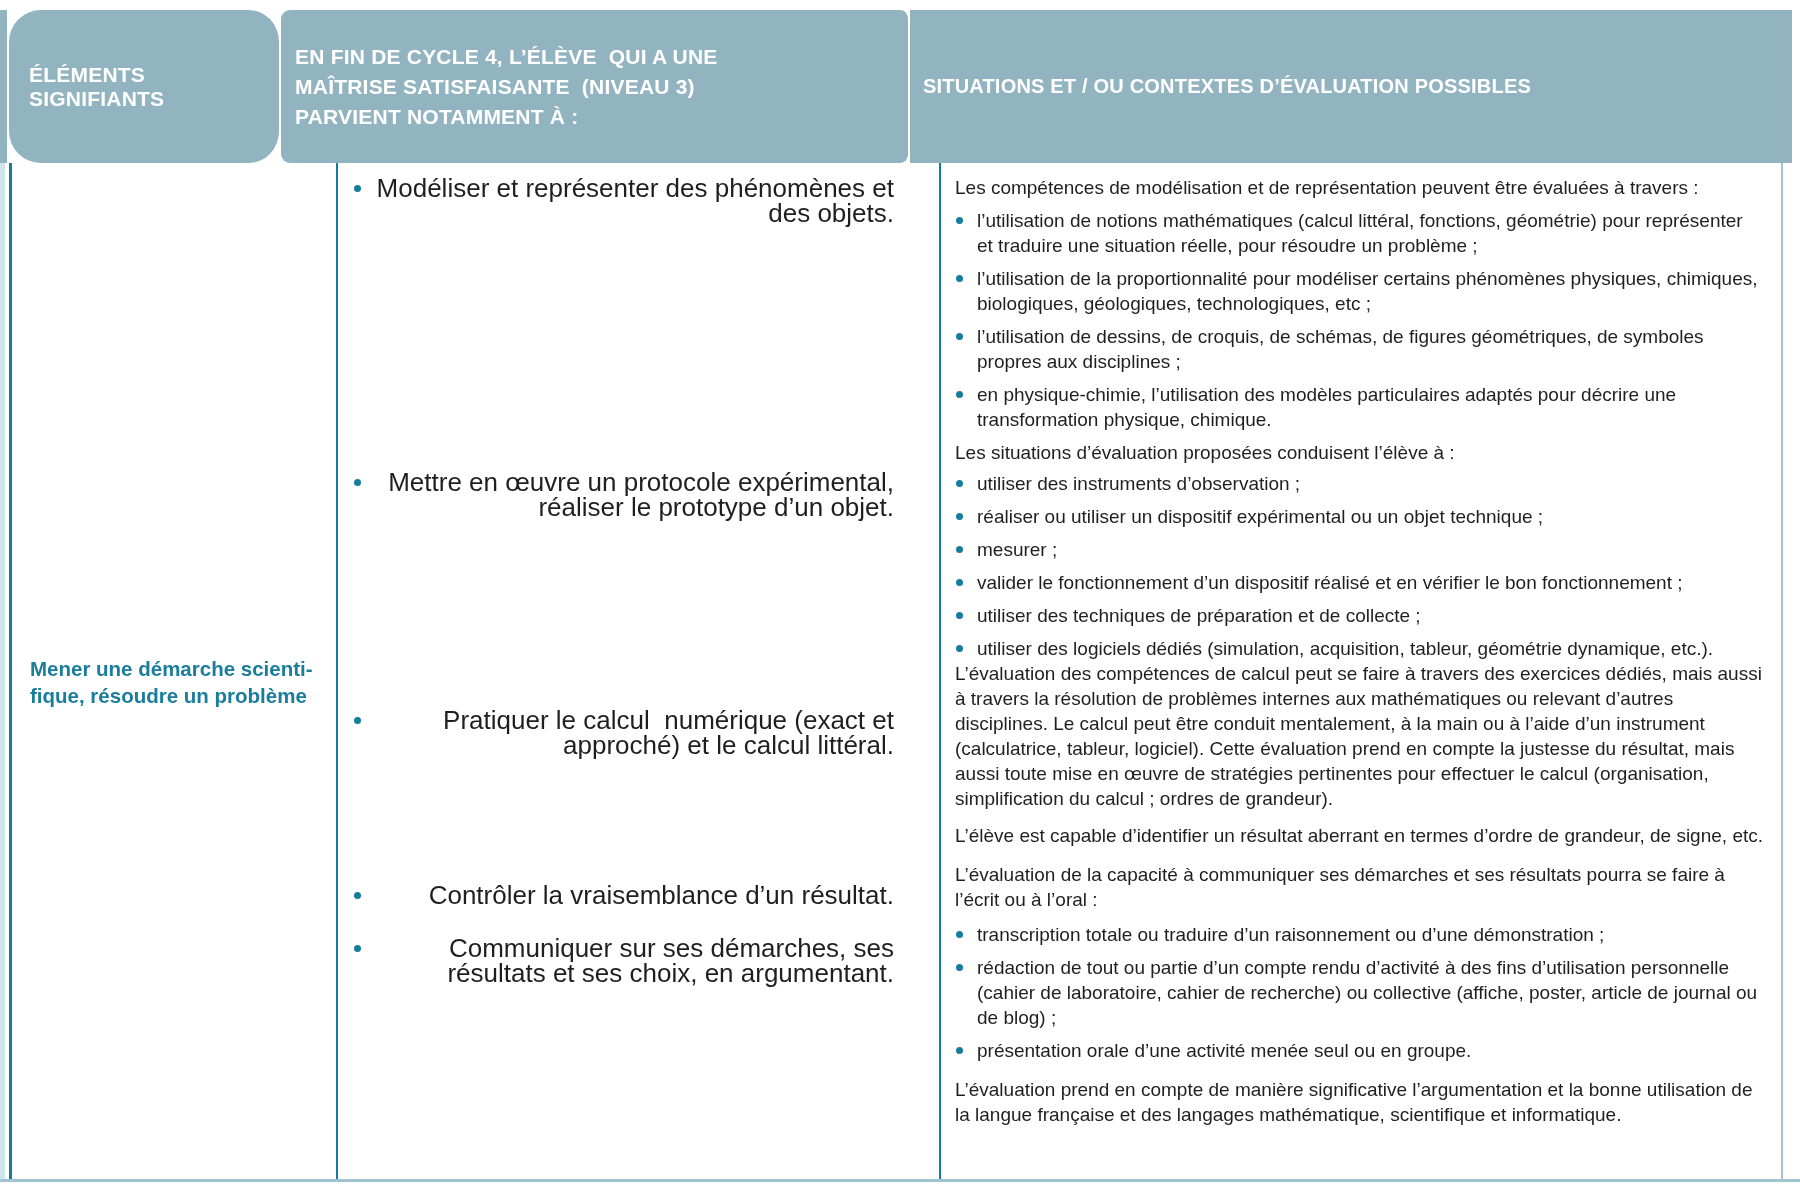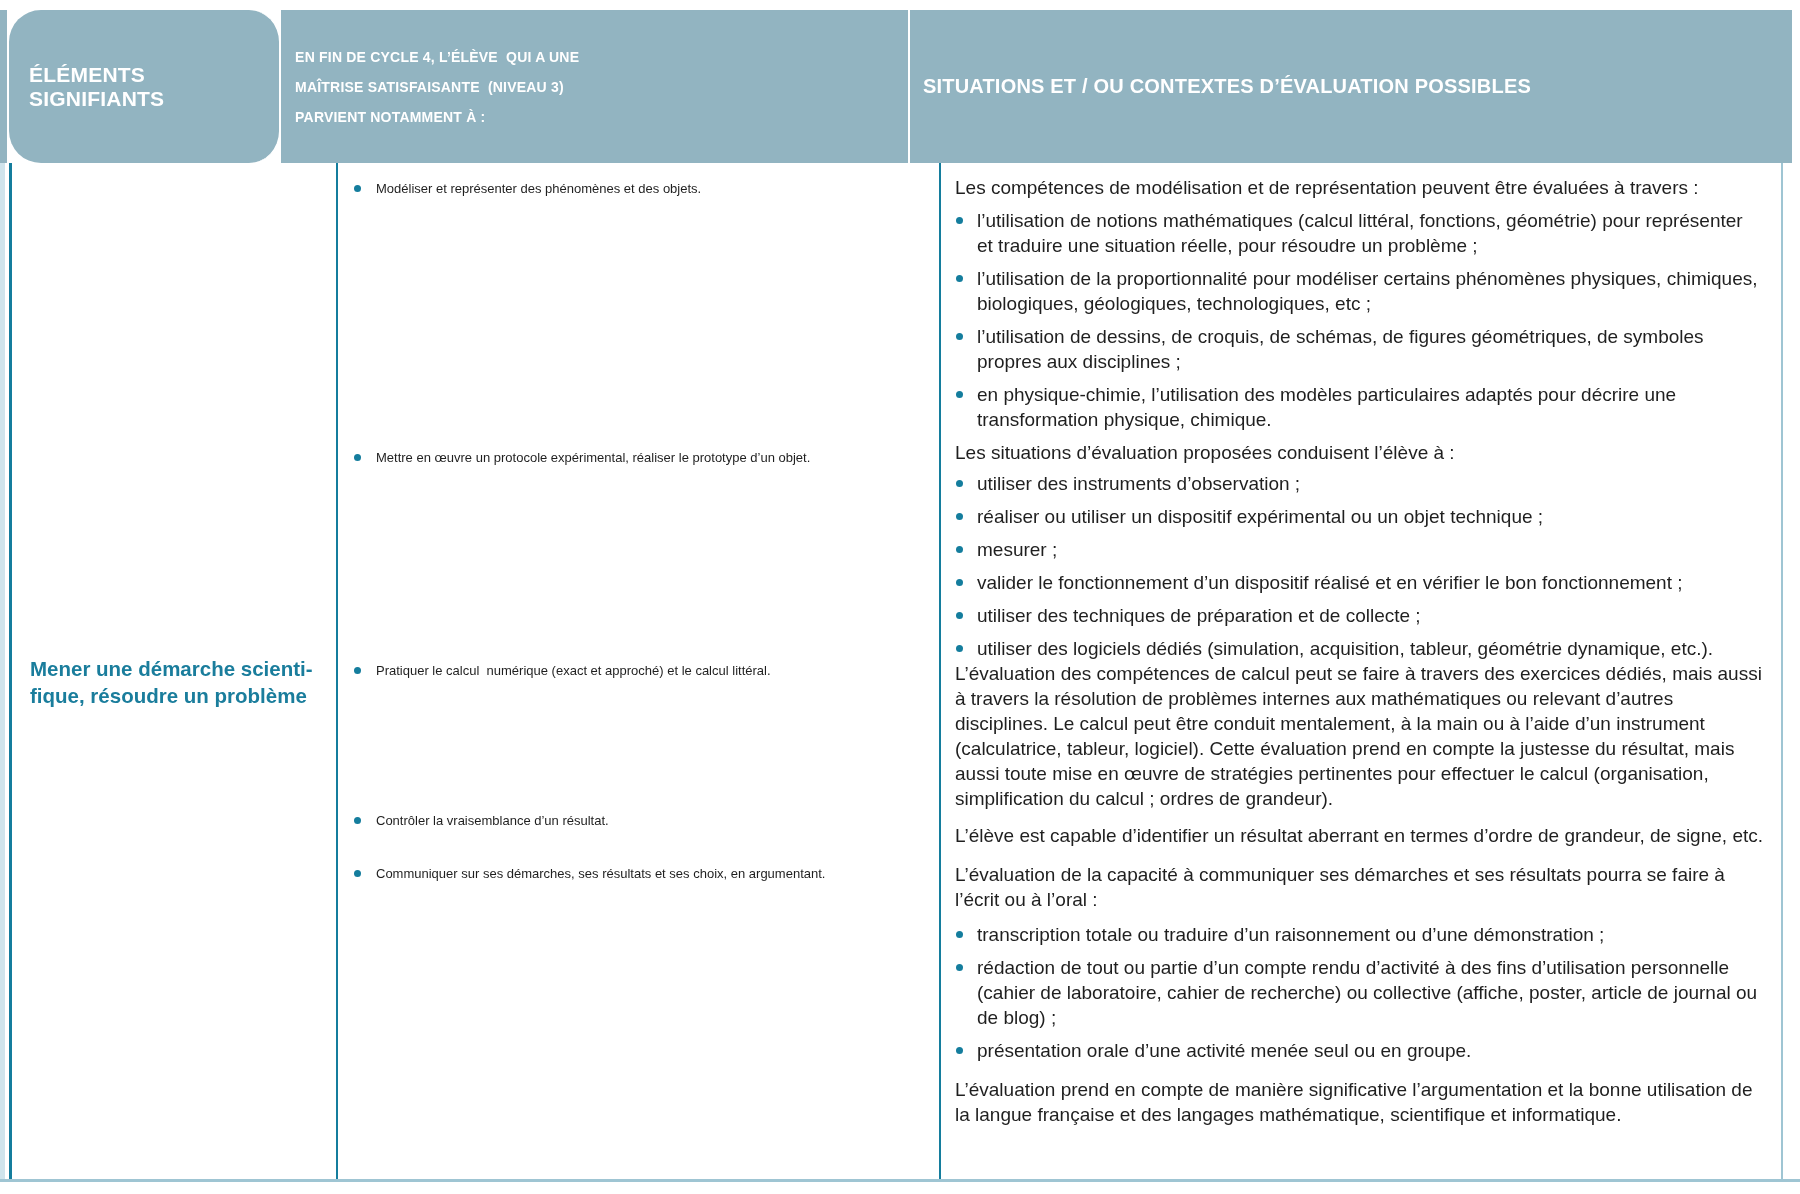--- a/index.html
+++ b/index.html
@@ -13,34 +13,34 @@
   *{box-sizing:border-box;margin:0;padding:0;}
   body{margin:0;background:#fff;font-family:"Liberation Sans","DejaVu Sans",sans-serif;}
   .page{position:relative;width:1800px;height:1194px;background:#fff;overflow:hidden;}
 
   
   .header-row{display:flex;margin-top:10px;height:153px;width:1792px;}
   .hstrip{width:10px;height:100%;background:var(--header-bg);border-right:2px solid #fff;}
   .hcell{background:var(--header-bg);display:flex;align-items:center;color:#fff;font-weight:700;}
   .hcell span{white-space:pre-wrap;}
   .hcell.h1{width:306px;border-right:2px solid #fff;padding-left:20px;font-size:21px;letter-spacing:.2px;border-radius:32px;}
-  .hcell.h2{width:712px;border-right:2px solid #fff;padding-left:14px;font-size:14px;line-height:30px;letter-spacing:.2px;}
+  .hcell.h2{width:712px;border-right:2px solid #fff;padding-left:14px;font-size:21px;line-height:30px;letter-spacing:.2px;border-radius:9px;}
   .hcell.h3{width:1000px;padding-left:13px;font-size:20px;letter-spacing:.2px;}
 
   
   .body-row{display:flex;height:1017px;padding-left:9px;}
   .bcell{height:100%;}
   .bcell.c1{width:327px;border-left:3px solid var(--accent-teal);padding:0 16px 0 18px;}
   .bcell.c2{width:603px;border-left:2px solid var(--accent-teal);padding:13px 45px 0 14px;}
   .bcell.c3{width:844px;border-left:2px solid var(--accent-teal);border-right:2px solid var(--light-border);padding:12px 18px 0 14px;}
 
   .row-title{margin-top:492px;color:var(--title-teal);font-weight:700;font-size:20.5px;line-height:27px;}
 
   
-  .crit-list{list-style:none;font-size:13px;line-height:25px;color:var(--text);}
+  .crit-list{list-style:none;font-size:26px;line-height:25px;color:var(--text);text-align:right;}
   .crit-list li{position:relative;padding-left:24px;}
   .crit-list li .t{white-space:pre-wrap;}
   .crit-list li .dot{position:absolute;left:2px;top:9px;width:7px;height:7px;border-radius:50%;background:var(--accent-teal);}
   .crit-list li:nth-child(2){margin-top:244px;}
   .crit-list li:nth-child(3){margin-top:188px;}
   .crit-list li:nth-child(4){margin-top:125px;}
   .crit-list li:nth-child(5){margin-top:28px;}
 
   
   .bcell.c3{font-size:19px;line-height:25px;color:var(--text);}

